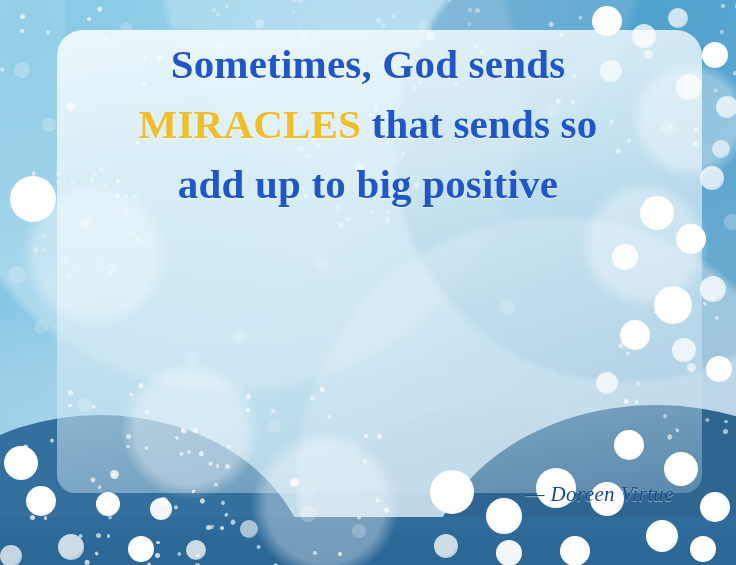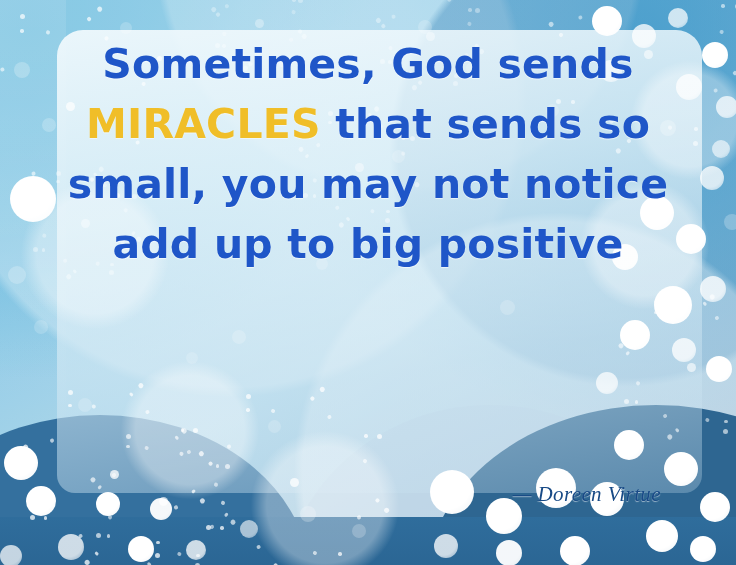--- a/index.html
+++ b/index.html
@@ -116,25 +116,25 @@
     text-align:center;
     font-family:"DejaVu Sans", sans-serif;
     font-weight:700;
     font-size:41px;
     line-height:60px;
     letter-spacing:.2px;
     color:#1f56c8;
     text-shadow:0 1px 1px rgba(255,255,255,.65);
     padding:0 36px;
   }
-  .quote .ln{ display:block; white-space:nowrap; }
+  .quote .ln{ display:block; white-space:nowrap;font-family:Liberation Serif, serif; }
   .hl{ color:#f0be28; text-shadow:0 1px 1px rgba(255,255,255,.5); }
 
   .attrib{
-    position:absolute; right:75px; bottom:58px;
+    position:absolute; right:62px; bottom:58px;
     font-family:"Liberation Serif", serif;
     font-style:italic;
     font-size:21px;
     color:#184a86;
     letter-spacing:.4px;
     white-space:nowrap;
     text-shadow:0 1px 1px rgba(255,255,255,.55);
   }
 </style>
 </head>
@@ -409,19 +409,18 @@
         <s style="transform: translate(-50%, -50%) rotate(292deg);"></s>
         <i style="transform: translate(-50%, -50%) rotate(315deg);"></i>
         <s style="transform: translate(-50%, -50%) rotate(337deg);"></s>
         <u></u>
       </div>
     </div>
 
   <div class="quote" id="quote-block">
       <span class="ln"><span>Sometimes, God sends</span></span>
       <span class="ln"><span class="hl">MIRACLES</span><span> that sends so</span></span>
-      <span class="ln"><span>small, you may not notice</span></span>
       <span class="ln"><span>add up to big positive</span></span>
     </div>
 
   <div class="attrib">— Doreen Virtue</div>
 
 </div>
 
 </body></html>

